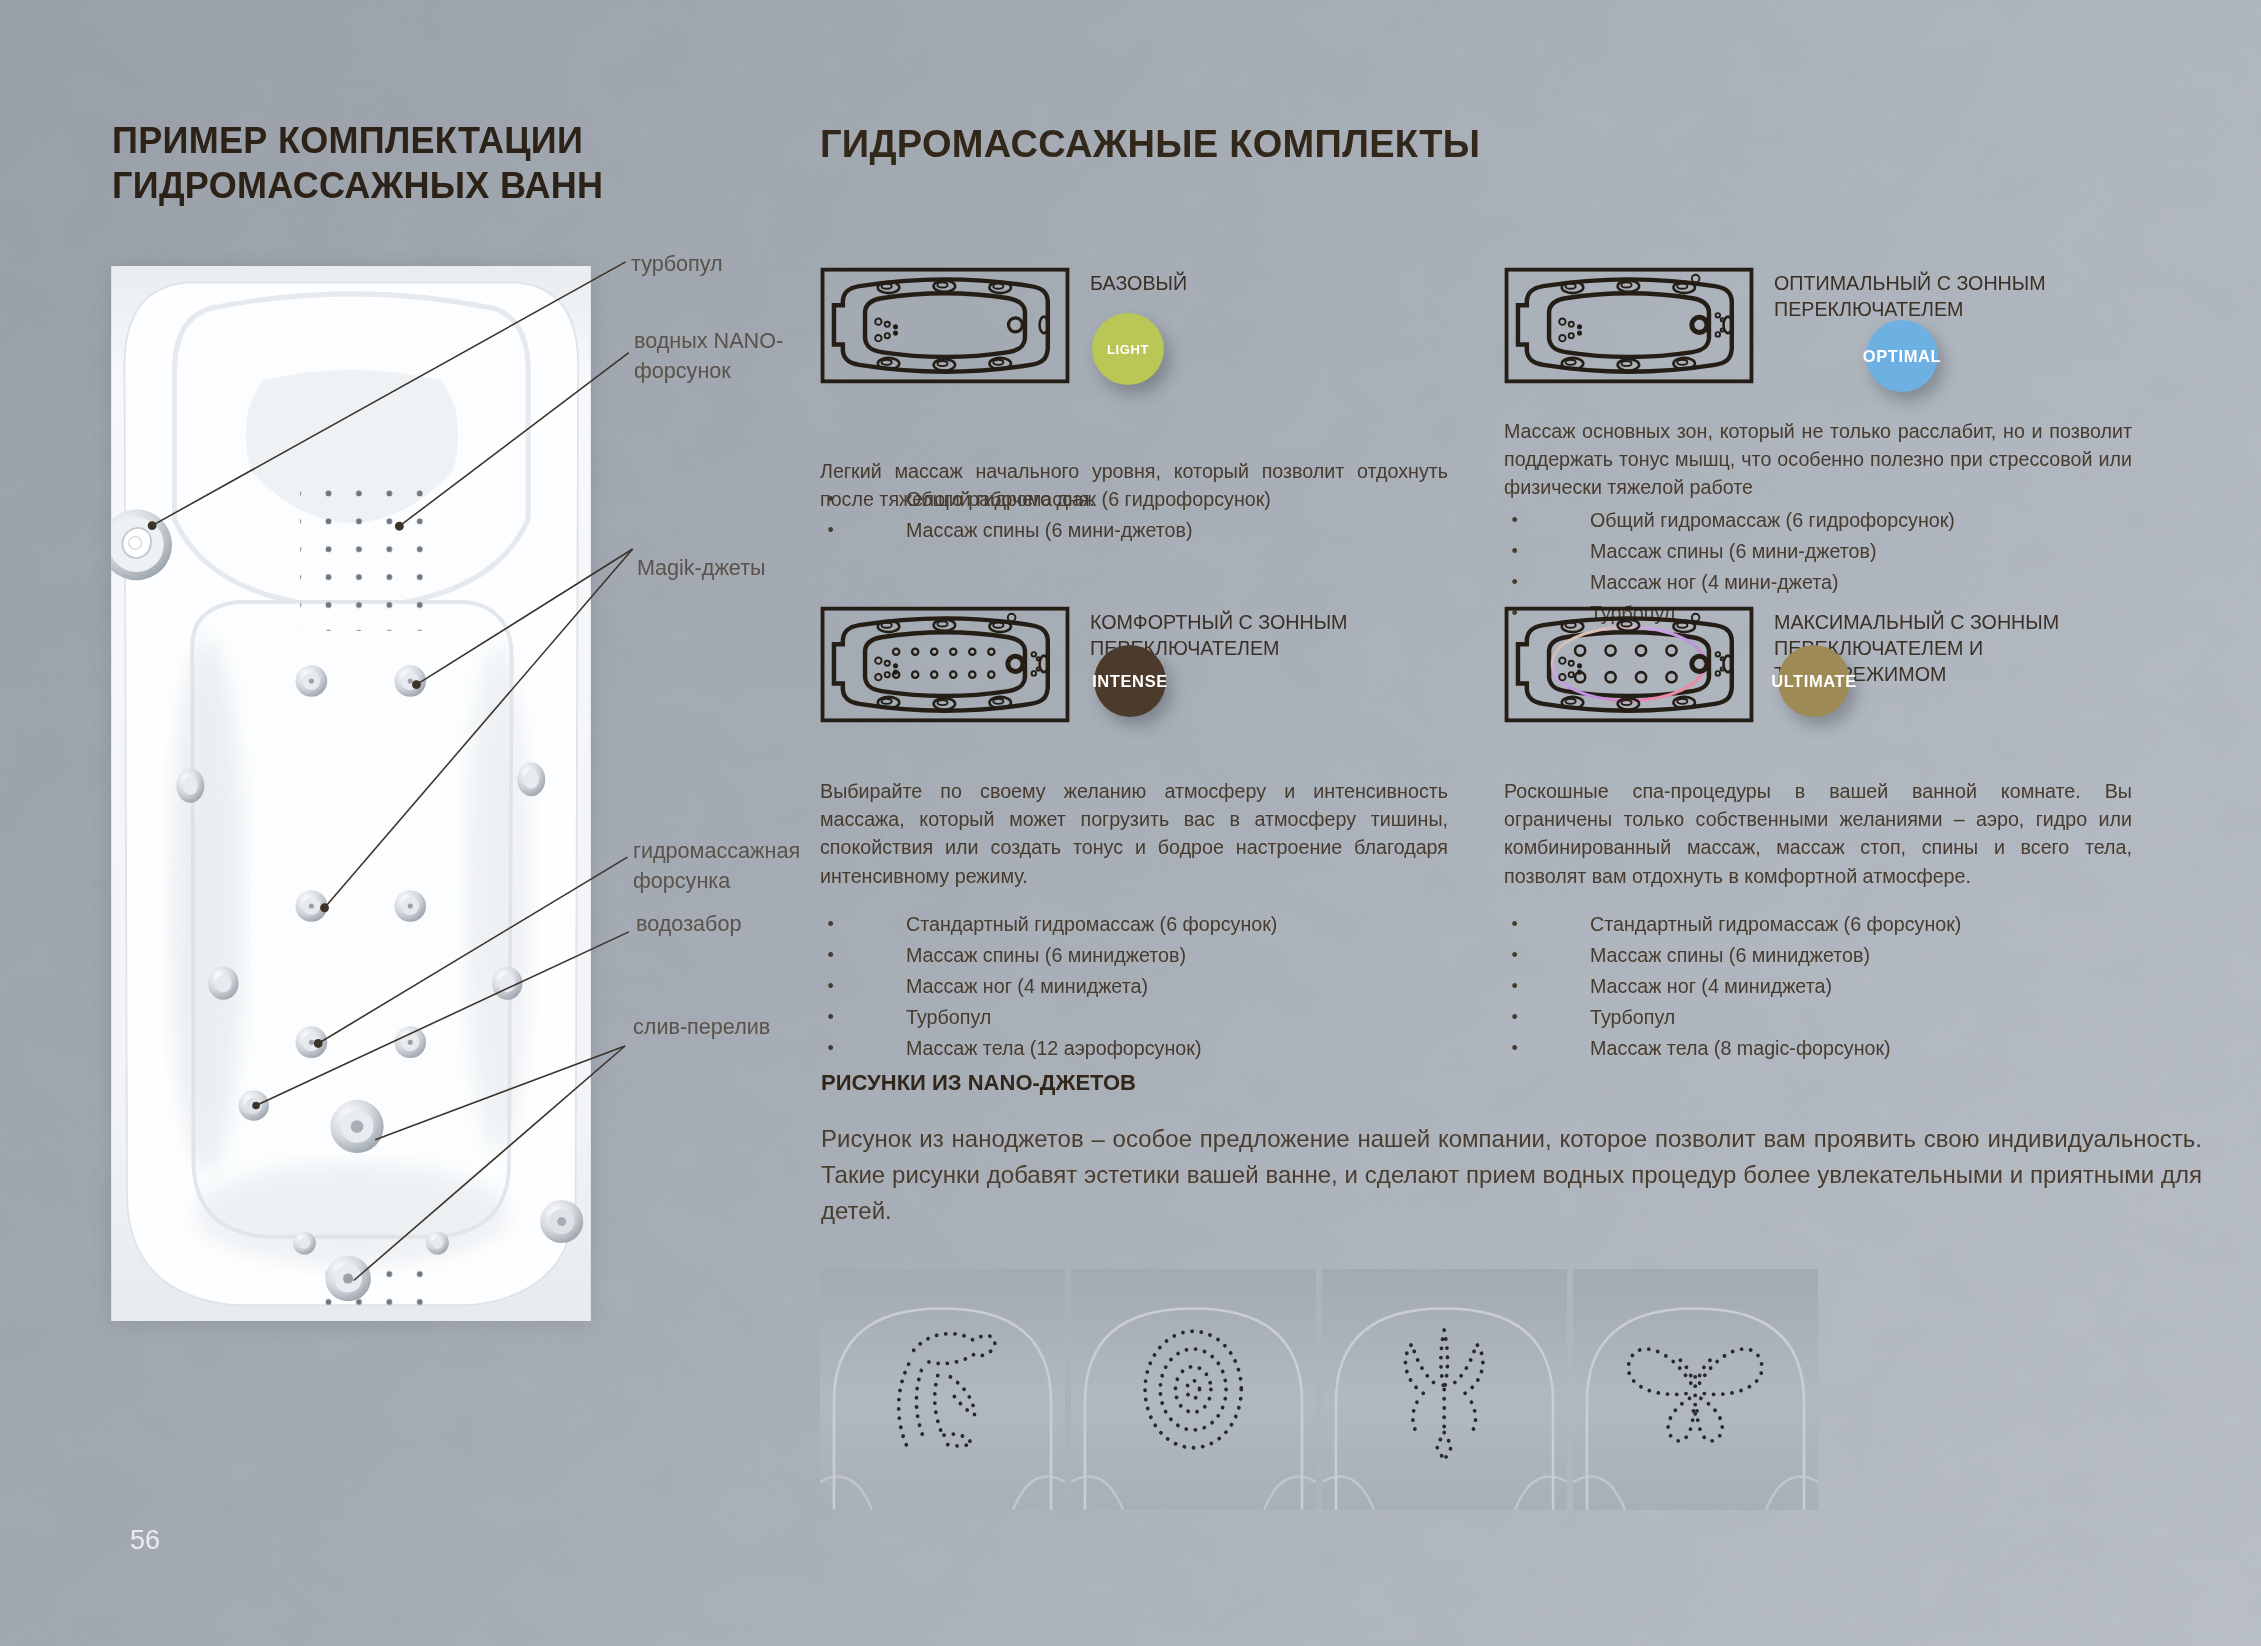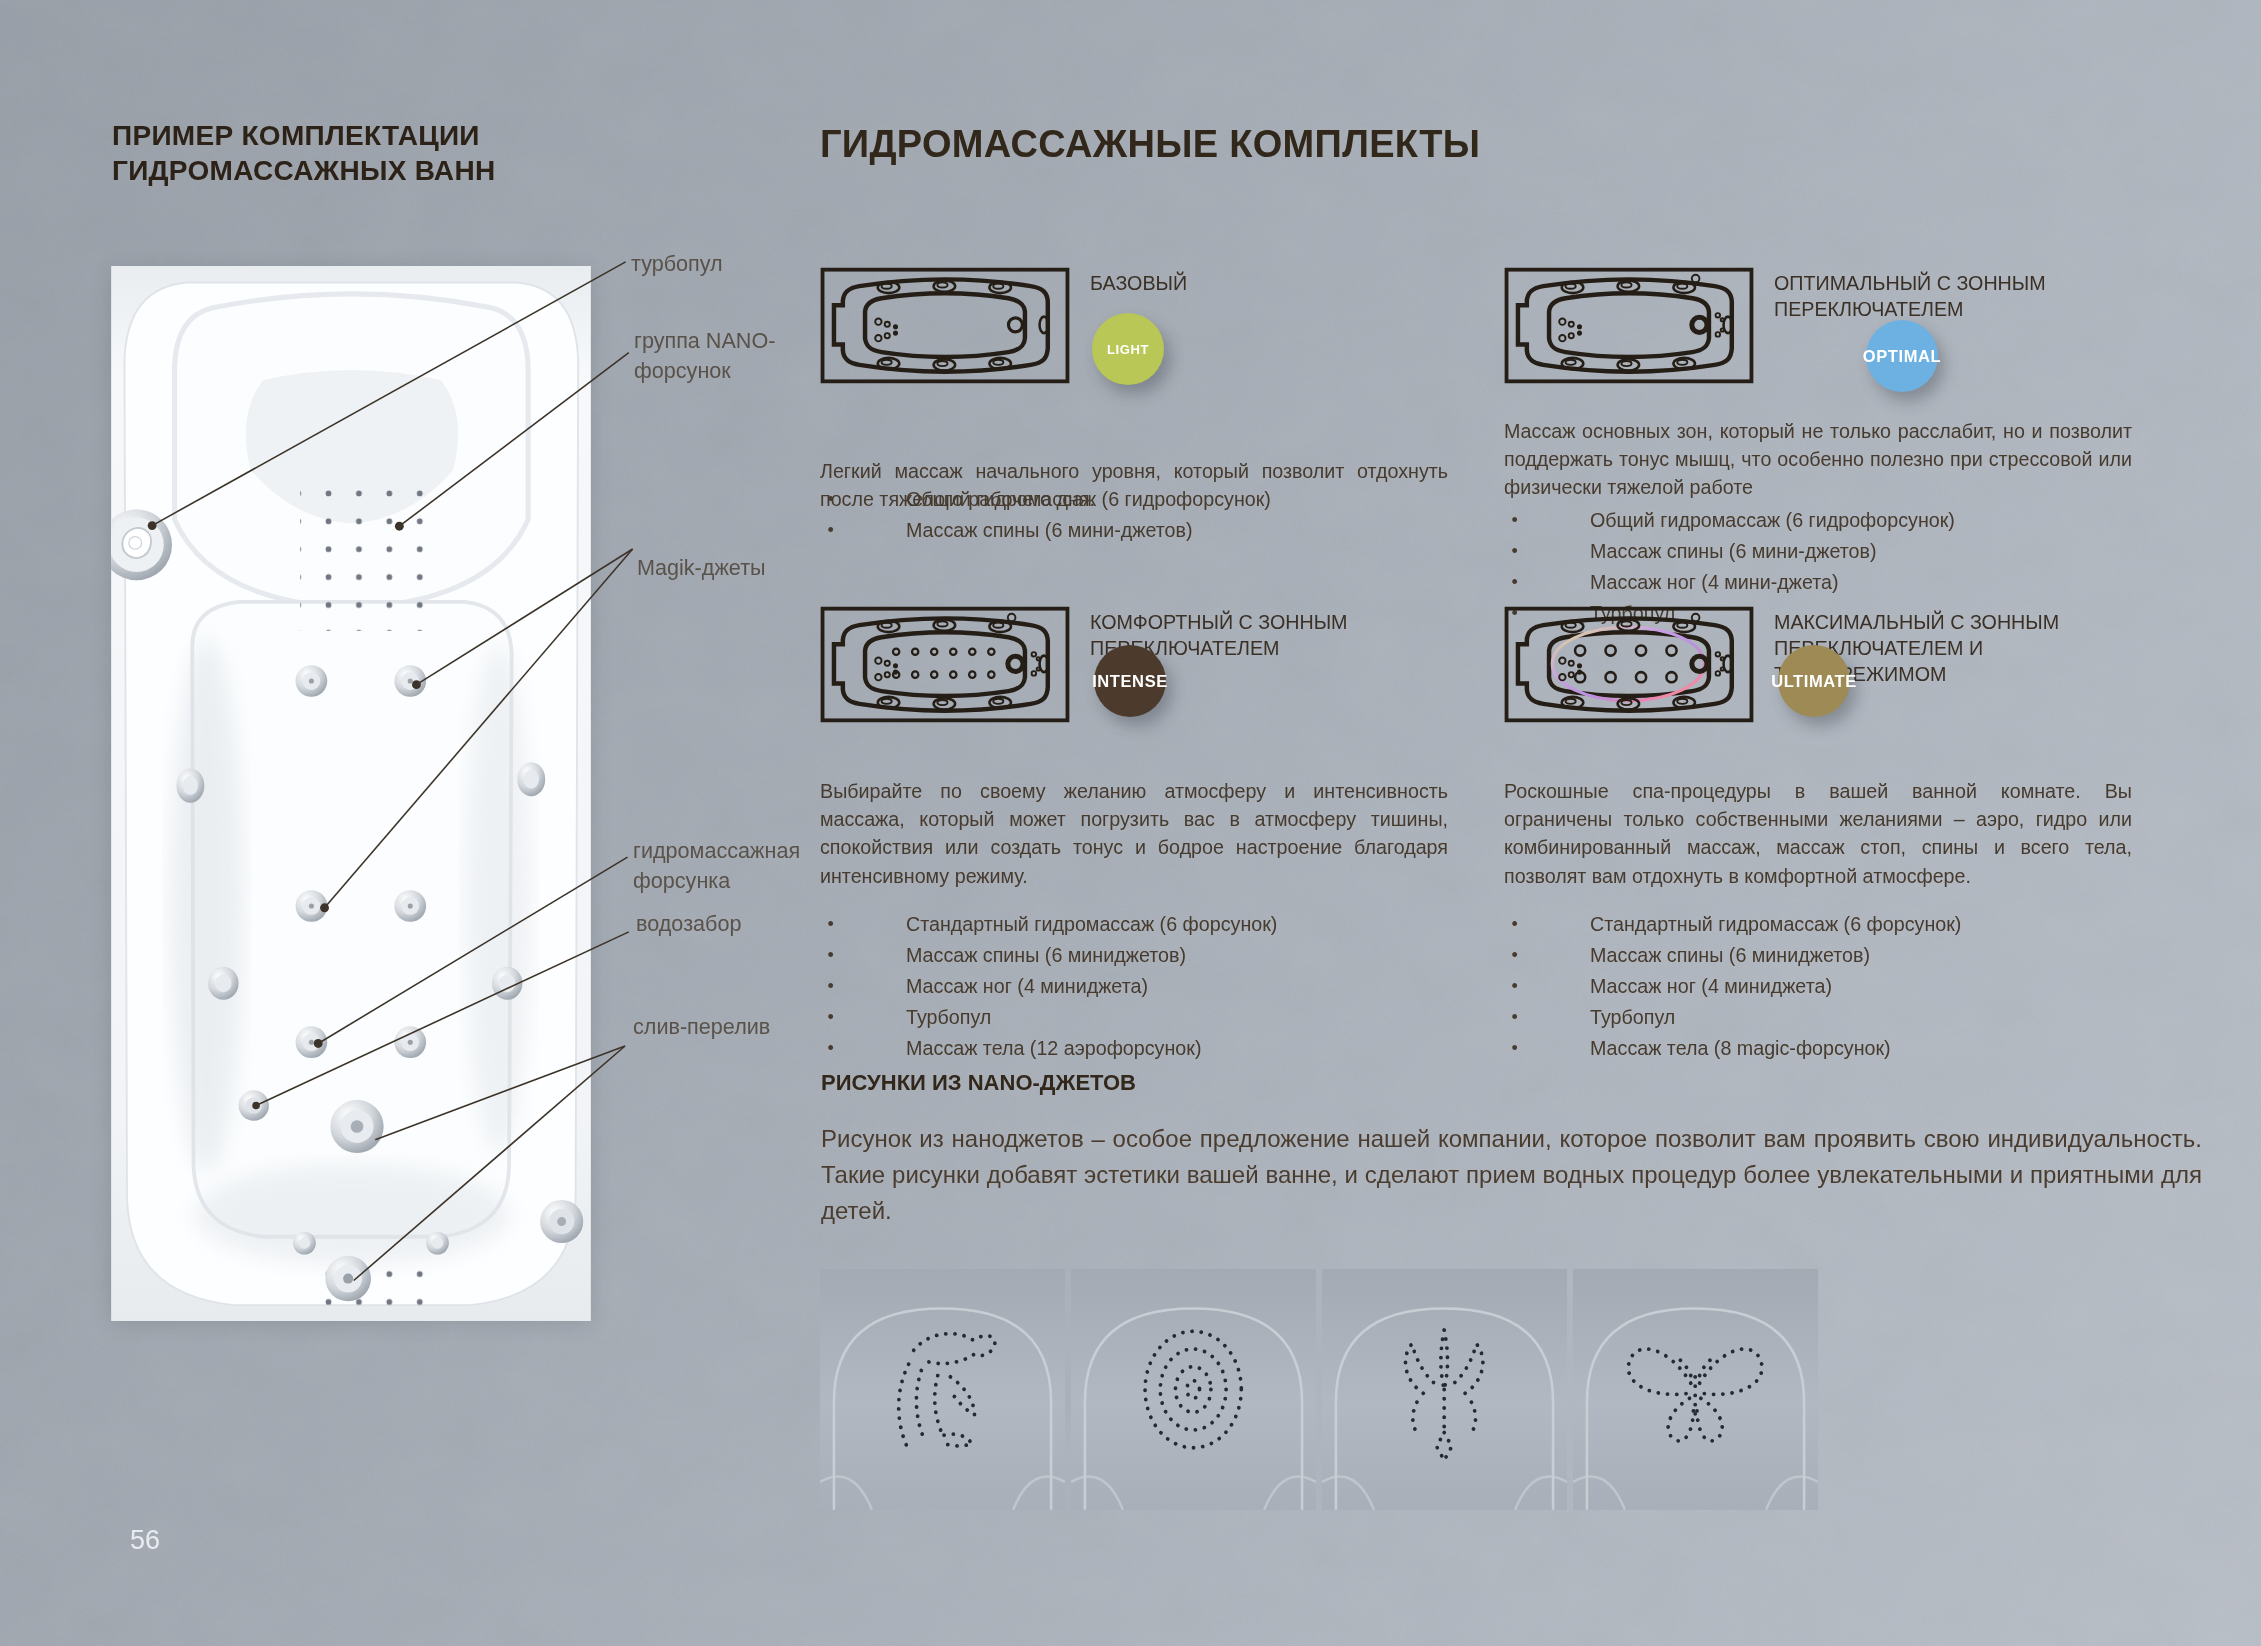--- a/index.html
+++ b/index.html
@@ -7,21 +7,21 @@
   body { font-family:"Liberation Sans", sans-serif; }
   #page{
     position:relative; width:2261px; height:1647px; overflow:hidden;
     background:linear-gradient(118deg,#979ea7 0%,#a2a9b2 35%,#adb4bd 65%,#b8bec7 100%);
   }
   .grain{ position:absolute; inset:0; pointer-events:none; }
 
   
   .left-title{
     position:absolute; left:112px; top:119px;
-    font-size:28px; font-weight:700; color:#2c2217; line-height:1.24; letter-spacing:0.3px;
+    font-size:36px; font-weight:700; color:#2c2217; line-height:1.24; letter-spacing:0.3px;
   }
   .photo{
     position:absolute; left:111px; top:266px; width:480px; height:1055px;
     box-shadow:0 2.5px 19px rgba(60,66,76,.18);
   }
   .photo svg{ display:block; width:100%; height:100%; }
 
   .annot{ position:absolute; left:0; top:0; pointer-events:none; }
 
   .callout{
@@ -269,21 +269,21 @@
       <circle cx="240" cy="829" r="7"></circle>
         <circle cx="630" cy="830" r="7"></circle>
       <circle cx="657" cy="1080" r="7"></circle>
         <circle cx="512" cy="1432" r="7"></circle>
       <circle cx="502" cy="1646" r="7"></circle>
         <circle cx="404" cy="1744" r="6"></circle>
     </g>
   </svg>
 
   <div class="callout" id="co-turbo">турбопул</div>
-  <div class="callout" id="co-nano">группа NANO-форсунок</div>
+  <div class="callout" id="co-nano">водных NANO-форсунок</div>
   <div class="callout" id="co-magik">Magik-джеты</div>
   <div class="callout" id="co-hydro">гидромассажная форсунка</div>
   <div class="callout" id="co-intake">водозабор</div>
   <div class="callout" id="co-drain">слив-перелив</div>
 
   <div class="page-num">56</div>
 
   <h1 class="main-heading">ГИДРОМАССАЖНЫЕ КОМПЛЕКТЫ</h1>
 
   <section class="kit kit1">

